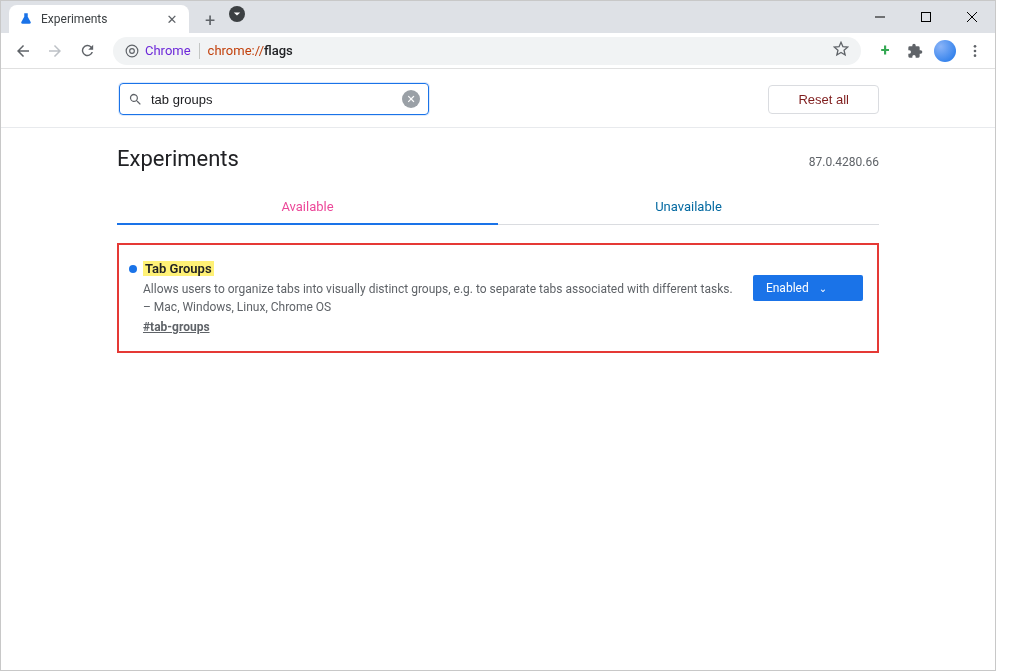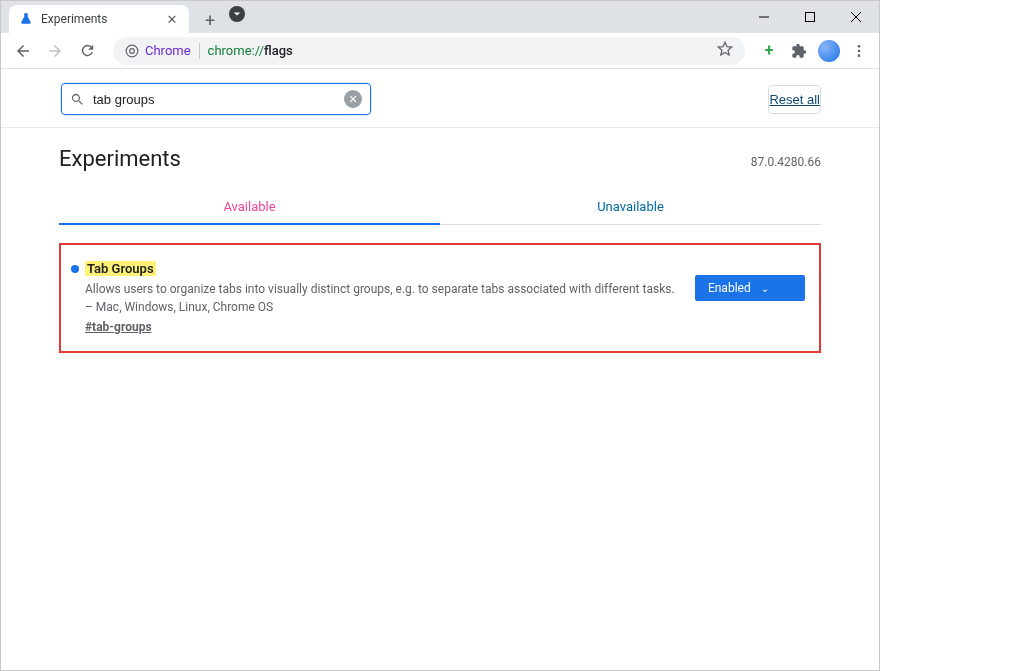--- a/index.html
+++ b/index.html
@@ -1,19 +1,19 @@
 <!DOCTYPE html>
 <html><head>
   <meta charset="utf-8">
   <style>
     * { box-sizing: border-box; margin: 0; padding: 0; }
     body { font-family: -apple-system, BlinkMacSystemFont, "Segoe UI", Roboto, Arial, sans-serif; background: #fff; width: 1024px; height: 671px; overflow: hidden; }
     
     
-    .window-frame { border: 1px solid #c8c8c8; width: 880px; height: 671px; display: flex; flex-direction: column; background: #fff; }
+    .window-frame { border: 1px solid #c8c8c8; width: 996px; height: 671px; display: flex; flex-direction: column; background: #fff; }
     
     
     .titlebar { height: 32px; background: #dee1e6; display: flex; align-items: flex-end; position: relative; }
     .tab { background: #fff; height: 28px; margin-left: 8px; padding: 0 10px 0 10px; border-radius: 8px 8px 0 0; display: flex; align-items: center; gap: 8px; font-size: 12px; color: #3c4043; min-width: 180px; position: relative; }
     .tab .favicon { width: 14px; height: 14px; display: flex; align-items: center; justify-content: center; }
     .tab .tab-title { flex: 1; }
     .tab .tab-close { width: 14px; height: 14px; display:flex; align-items:center; justify-content:center; color:#5f6368; cursor:pointer; font-size:13px; }
     .newtab-btn { width: 26px; height: 26px; display:flex; align-items:center; justify-content:center; color:#5f6368; margin-left:8px; cursor:pointer; font-size:18px; }
     .tab-media-btn { width:16px; height:16px; border-radius:50%; background:#3c4043; margin-left:6px; display:flex; align-items:center; justify-content:center; align-self:center; margin-bottom:6px; }
     
@@ -22,35 +22,35 @@
     .window-controls .wc svg { width:10px; height:10px; }
     
     
     .toolbar { height: 36px; background:#fff; border-bottom:1px solid #e0e0e0; display:flex; align-items:center; padding:0 8px; gap:4px; }
     .nav-btn { width:28px; height:28px; display:flex; align-items:center; justify-content:center; color:#5f6368; cursor:pointer; border-radius:50%; }
     .nav-btn.disabled { color:#bdc1c6; }
     .omnibox { flex:1; height:28px; background:#f1f3f4; border-radius:14px; display:flex; align-items:center; padding:0 12px; gap:8px; margin:0 8px; }
     .omnibox .origin-chip { display:flex; align-items:center; gap:6px; color:#6d28d9; font-size:13px; }
     .omnibox .divider { width:1px; height:16px; background:#c4c7c5; }
     .omnibox .url-text { color:#202124; font-size:13px; }
-    .omnibox .url-text .path { color:#15803d; }
+    .omnibox .url-text .path { color:#c2410c; }
     .omnibox .star { margin-left:auto; color:#5f6368; cursor:pointer; }
     .toolbar-right { display:flex; align-items:center; gap:6px; }
     .toolbar-right .ticon { width:24px; height:24px; display:flex; align-items:center; justify-content:center; cursor:pointer; color:#5f6368; }
     .avatar { width:22px; height:22px; border-radius:50%; background: radial-gradient(circle at 30% 30%, #8ab4f8, #1a73e8); }
     
     
     .page { flex:1; overflow:auto; }
     .flags-container { max-width: 762px; margin: 0 auto; padding: 0; }
     
     .search-row { display:flex; align-items:center; padding:14px 0 12px; gap:16px; position:relative; }
     .search-box { flex:0 0 310px; height:32px; border:1px solid #1a73e8; border-radius:4px; display:flex; align-items:center; padding:0 8px; gap:8px; box-shadow:0 0 0 1px rgba(26,115,232,.15); margin-left:2px; }
     .search-box input { border:none; outline:none; flex:1; font-size:13px; color:#202124; background:transparent; }
     .search-clear { width:18px; height:18px; border-radius:50%; background:#9aa0a6; color:#fff; display:flex; align-items:center; justify-content:center; font-size:11px; cursor:pointer; }
-    .reset-btn { margin-left:auto; border:1px solid #dadce0; color:#0c4a6e; background:#fff; padding:6px 0; border-radius:4px; font-size:13px; cursor:pointer;text-decoration:underline; }
+    .reset-btn { margin-left:auto; border:1px solid #dadce0; color:#7f1d1d; background:#fff; padding:6px 29px; border-radius:4px; font-size:13px; cursor:pointer; }
     
     .flags-header-divider { border-bottom:1px solid #e8eaed; margin-bottom:12px; }
     
     .page-heading-row { display:flex; align-items:baseline; justify-content:space-between; padding: 6px 0 18px; }
     .page-heading { font-size:22px; color:#202124; font-weight:400; }
     .version { font-size:12px; color:#5f6368; }
     
     .tabs-row { display:flex; border-bottom:1px solid #dadce0; }
     .page-tab { flex:1; text-align:center; padding:10px 0; font-size:13px; color:#0369a1; cursor:pointer; position:relative; }
     .page-tab.active { color:#ec4899; }

